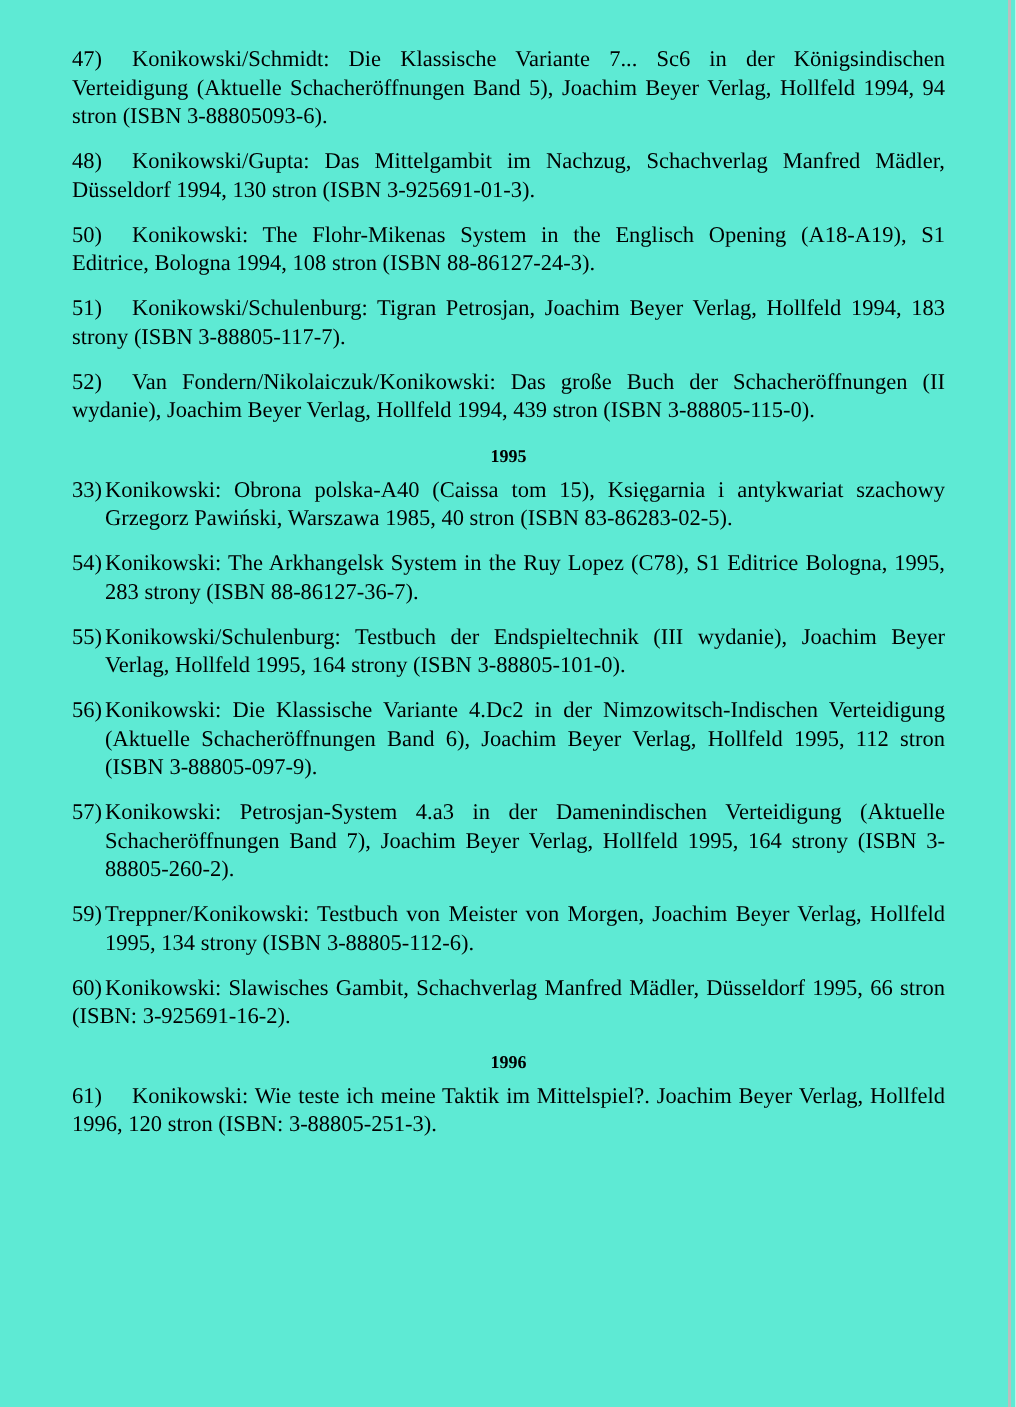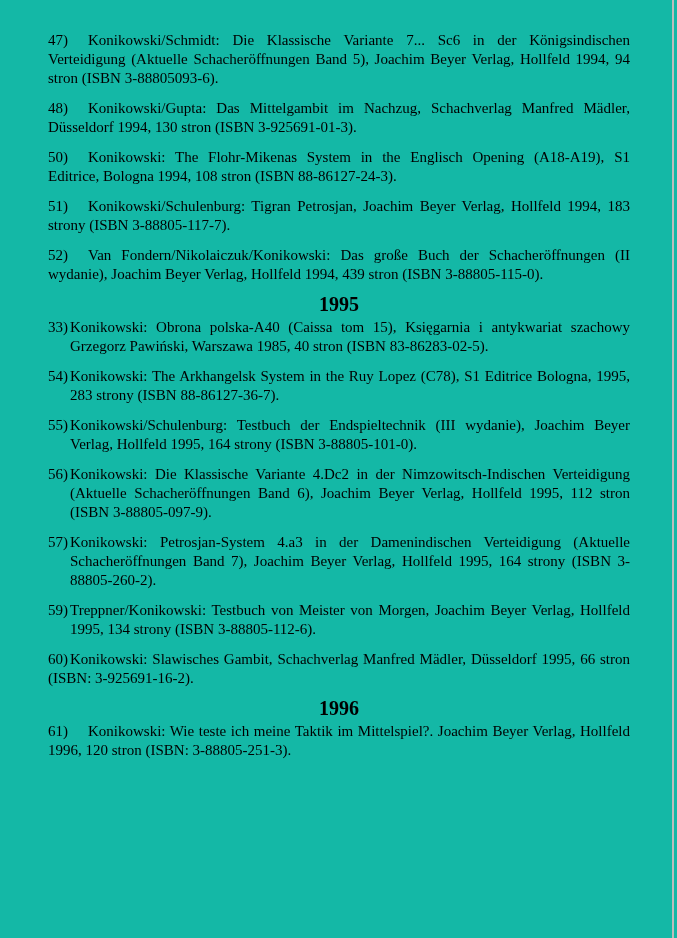--- a/index.html
+++ b/index.html
@@ -43,37 +43,37 @@
     width: 22px;
     text-indent: 0;
   }
   
   p.entry.flat .num {
     display: inline-block;
     width: 22px;
   }
   h2.year {
     margin: 0 0 4px 0;
-    font-size: 20px;
+    font-size: 12px;
     line-height: 19px;
     font-weight: bold;
     text-align: center;
   }
   .edge-line {
     position: absolute;
     top: 0;
     right: 3px;
     width: 2px;
     height: 100%;
   }
 </style>
 </head>
 <body>
 
-<div class="page" style="background: #14b8a6; color: rgb(0, 0, 0);">
+<div class="page" style="background: #5eead4; color: rgb(0, 0, 0);">
   <div class="content">
       <p class="entry tab"><span class="num">47)</span><span>Konikowski/Schmidt: Die Klassische Variante 7... Sc6 in der Königsindischen Verteidigung (Aktuelle Schacheröffnungen Band 5), Joachim Beyer Verlag, Hollfeld 1994, 94 stron (ISBN 3-88805093-6).</span></p>
       <p class="entry tab"><span class="num">48)</span><span>Konikowski/Gupta: Das Mittelgambit im Nachzug, Schachverlag Manfred Mädler, Düsseldorf 1994, 130 stron (ISBN 3-925691-01-3).</span></p>
       <p class="entry tab"><span class="num">50)</span><span>Konikowski: The Flohr-Mikenas System in the Englisch Opening (A18-A19), S1 Editrice, Bologna 1994, 108 stron (ISBN 88-86127-24-3).</span></p>
       <p class="entry tab"><span class="num">51)</span><span>Konikowski/Schulenburg: Tigran Petrosjan, Joachim Beyer Verlag, Hollfeld 1994, 183 strony (ISBN 3-88805-117-7).</span></p>
       <p class="entry tab"><span class="num">52)</span><span>Van Fondern/Nikolaiczuk/Konikowski: Das große Buch der Schacheröffnungen (II wydanie), Joachim Beyer Verlag, Hollfeld 1994, 439 stron (ISBN 3-88805-115-0).</span></p>
       <h2 class="year">1995</h2>
       <p class="entry hang"><span class="num">33)</span><span>Konikowski: Obrona polska-A40 (Caissa tom 15), Księgarnia i antykwariat szachowy Grzegorz Pawiński, Warszawa 1985, 40 stron (ISBN 83-86283-02-5).</span></p>
       <p class="entry hang"><span class="num">54)</span><span>Konikowski: The Arkhangelsk System in the Ruy Lopez (C78), S1 Editrice Bologna, 1995, 283 strony (ISBN 88-86127-36-7).</span></p>
       <p class="entry hang"><span class="num">55)</span><span>Konikowski/Schulenburg: Testbuch der Endspieltechnik (III wydanie), Joachim Beyer Verlag, Hollfeld 1995, 164 strony (ISBN 3-88805-101-0).</span></p>

